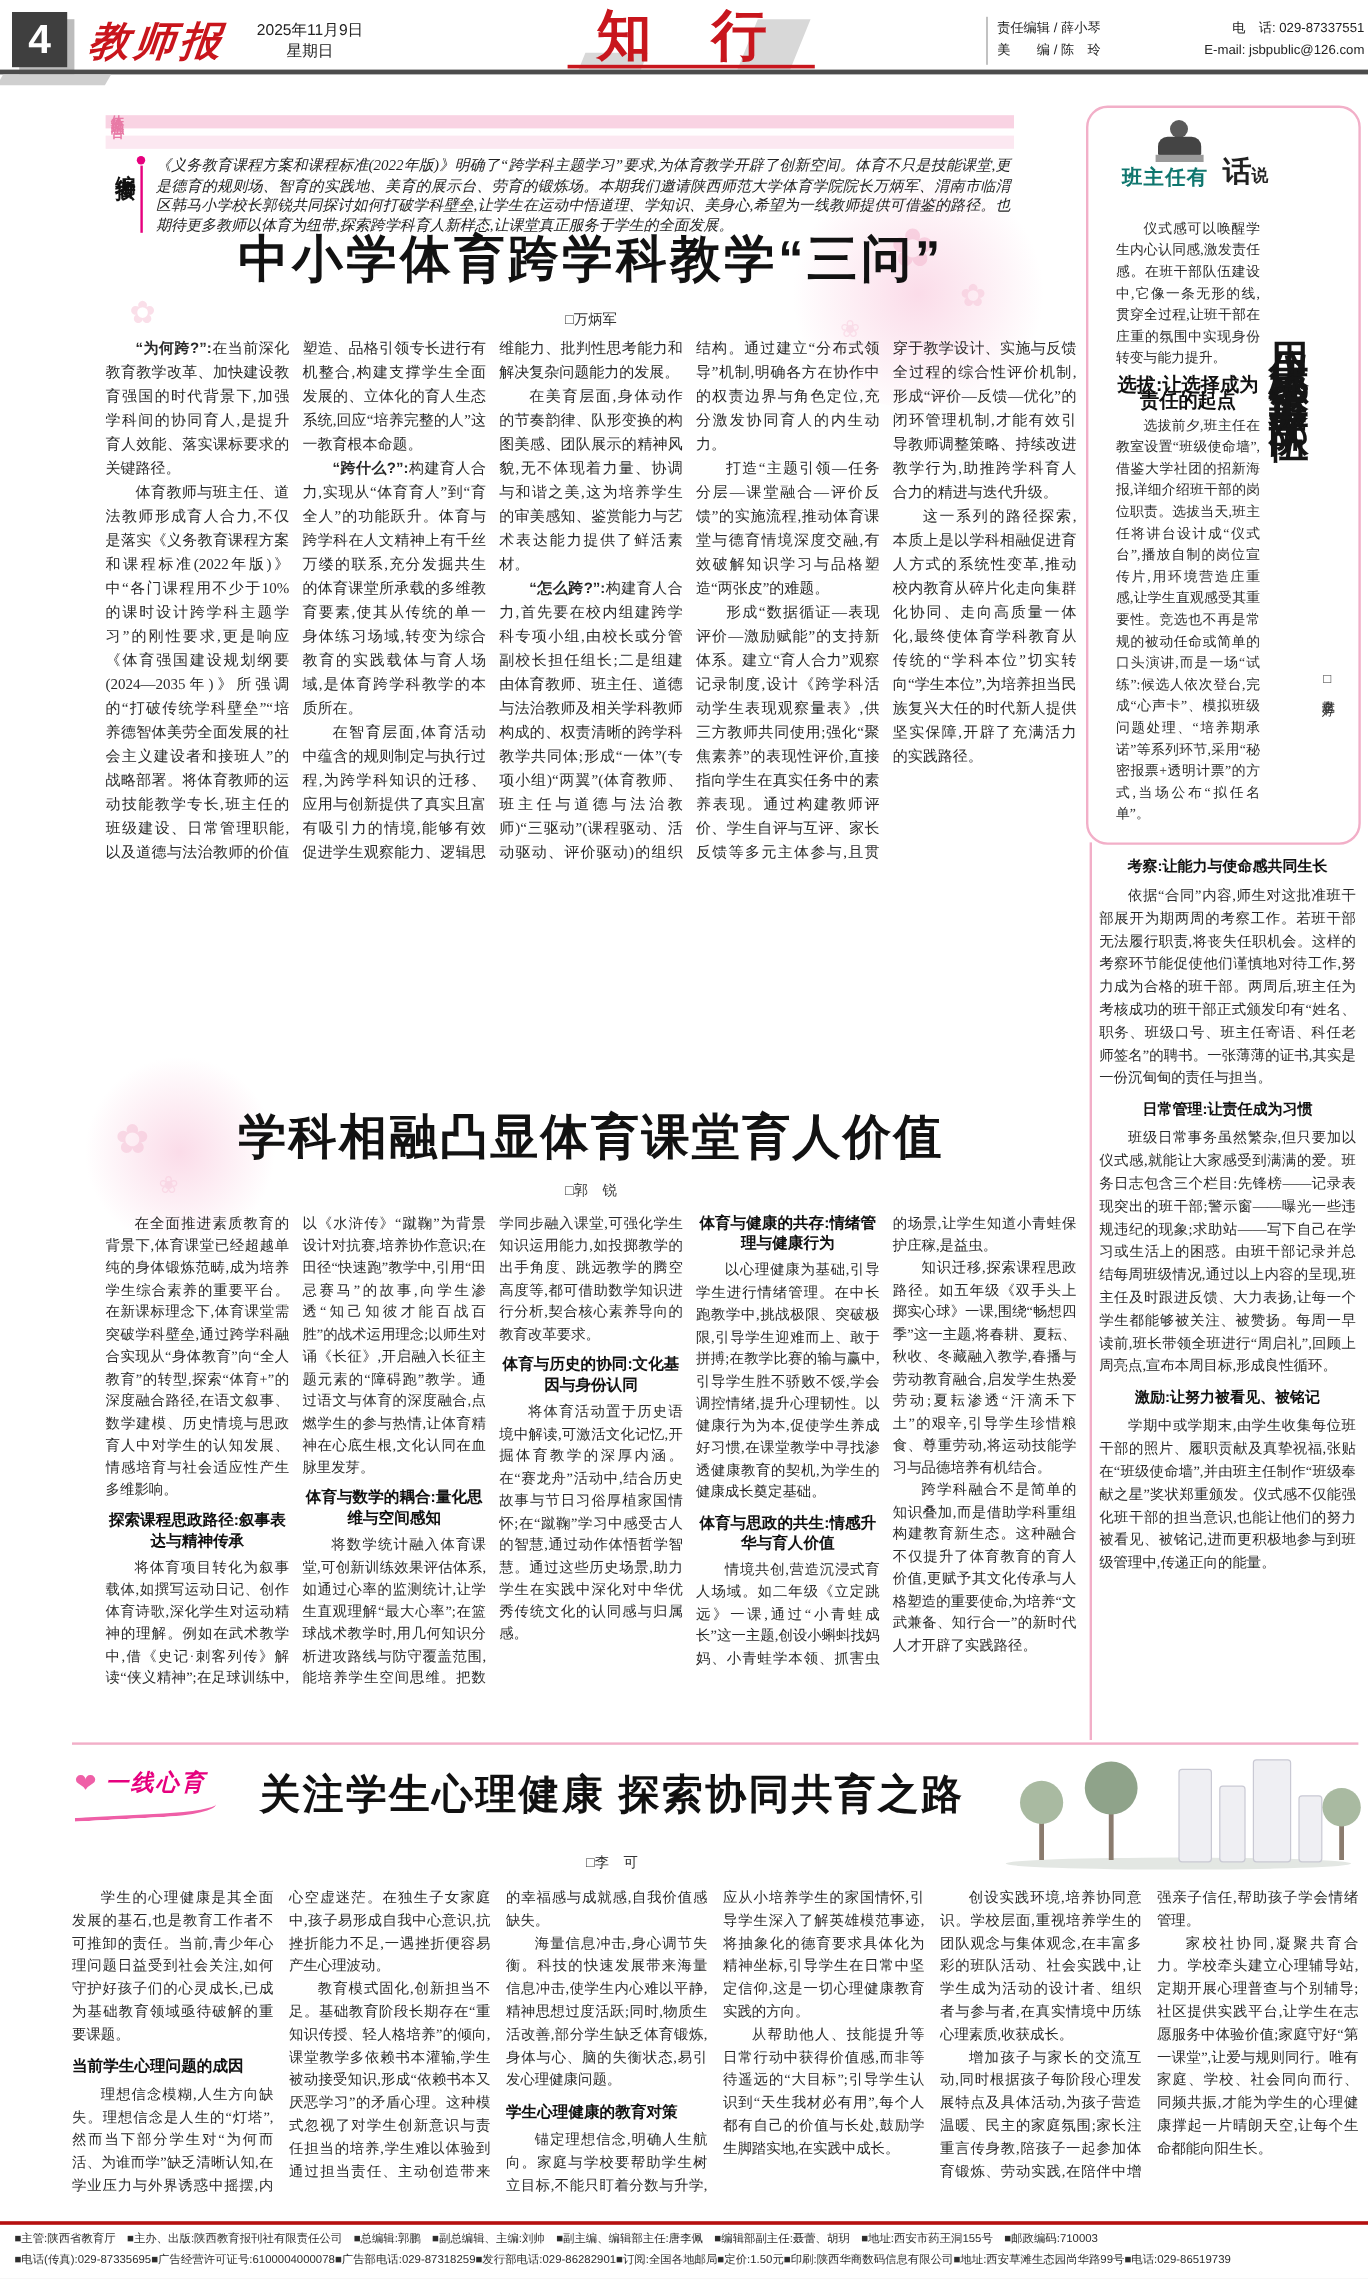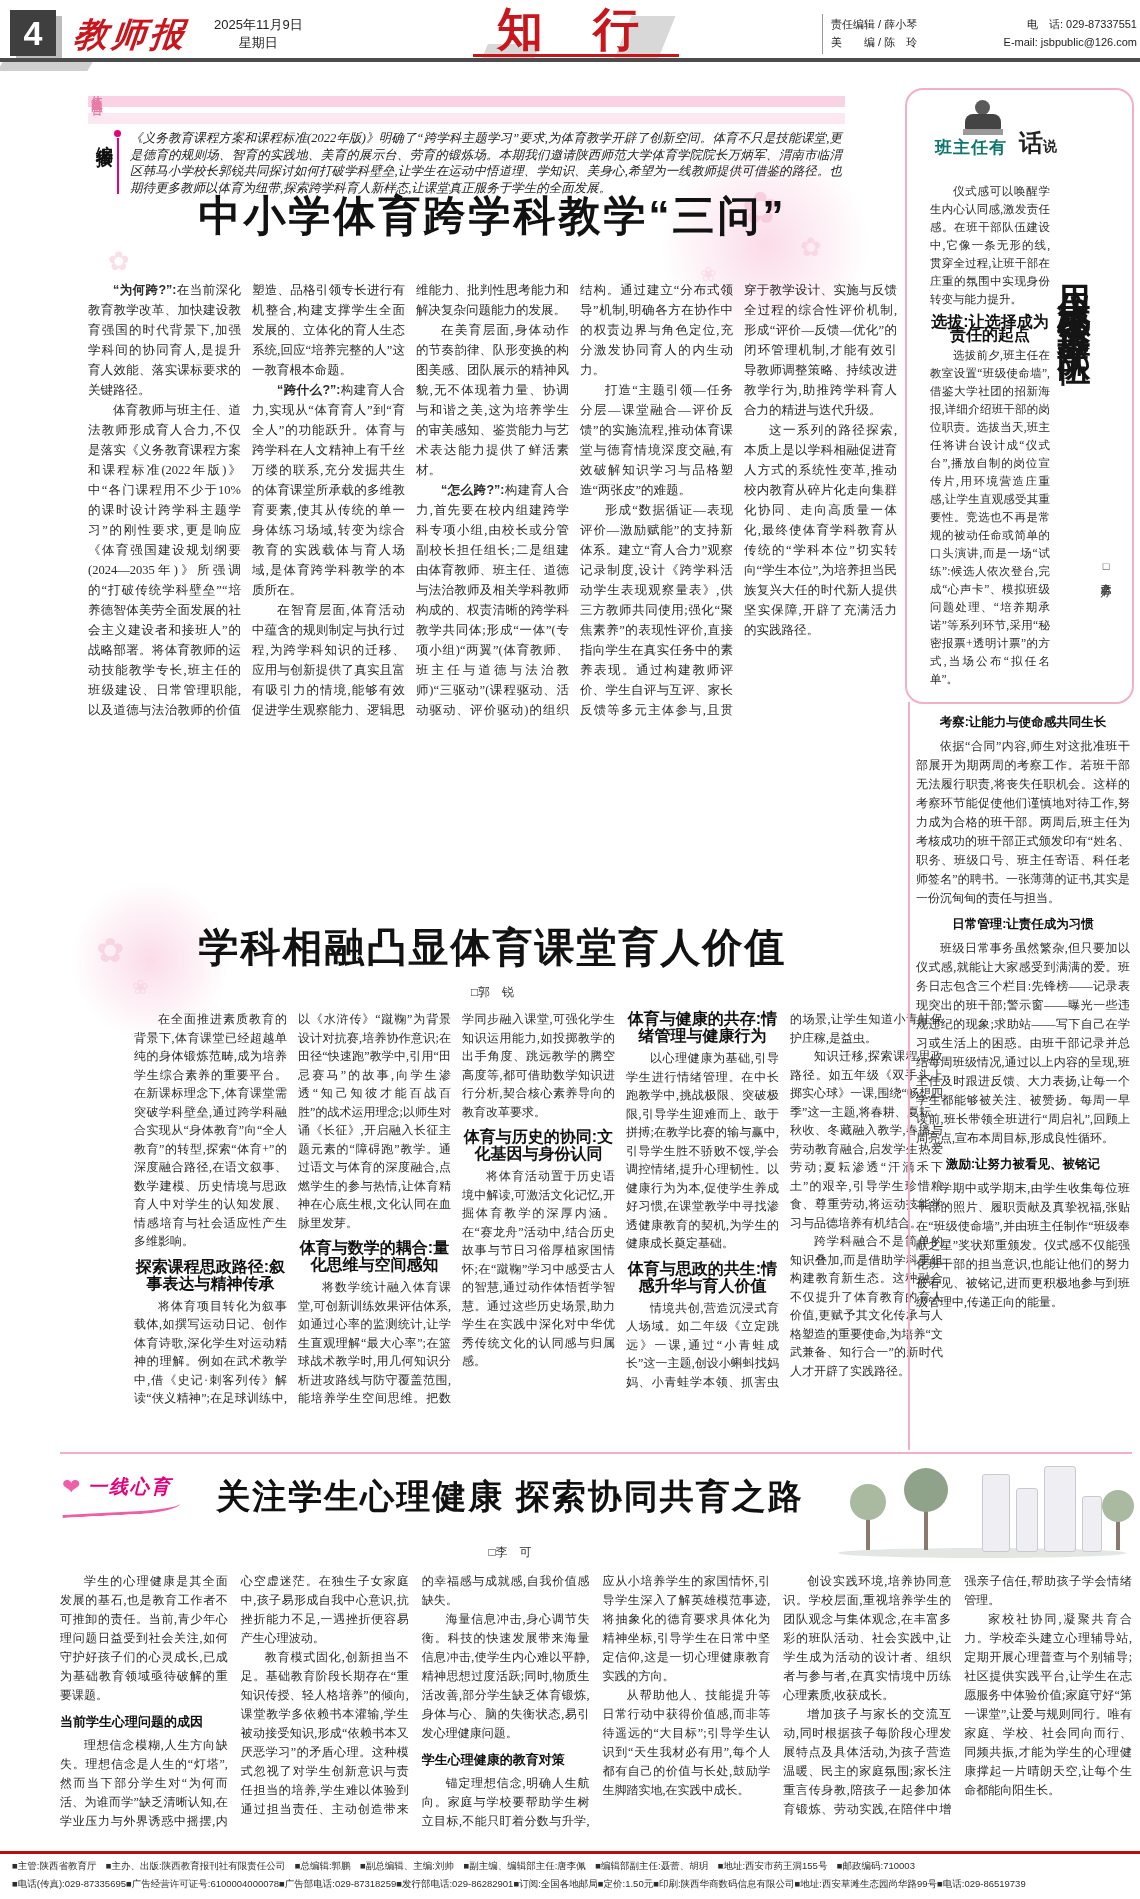--- a/index.html
+++ b/index.html
@@ -47,22 +47,22 @@
   .byline{position:absolute;left:88px;width:809px;text-align:center;font-size:12px;color:#333;}
   
   .flow{position:absolute;overflow:hidden;text-align:justify;}
   .flow .para{margin:0;text-indent:2em;}
   .flow .subhead{font-family:"Liberation Sans",sans-serif;font-weight:bold;text-align:center;
         margin:7px 0 5px;text-indent:0;color:#111;}
   .a1{left:88px;top:280px;width:809px;height:626px;column-count:5;column-gap:11px;
         font-size:12.5px;line-height:20px;column-fill:balance;}
   .a1 strong{font-family:"Liberation Sans",sans-serif;}
   .a2{left:88px;top:1010px;width:809px;height:436px;column-count:5;column-gap:11px;
-        font-size:12px;line-height:18.5px;column-fill:balance;margin-left:46px;}
-  .a2 .subhead{font-size:16px;line-height:17px;}
+        font-size:12px;line-height:18.5px;column-fill:balance;}
+  .a2 .subhead{font-size:13px;line-height:17px;}
   .a3{left:60px;top:1572px;width:1072px;height:272px;column-count:6;column-gap:13px;
         font-size:12px;line-height:19px;column-fill:balance;}
   .a3 .subhead{text-align:left;font-size:13px;}
   
   .sidebar-box{position:absolute;left:905px;top:88px;width:225px;height:612px;
         border:2px solid #f2afc8;border-radius:18px;}
   .badge{position:absolute;left:935px;top:100px;width:170px;height:74px;}
   .avatar{position:absolute;left:28px;top:0;width:40px;height:36px;}
   .avatar .head{position:absolute;left:12px;top:0;width:15px;height:15px;border-radius:50%;background:#5a5a5a;}
   .avatar .body{position:absolute;left:2px;top:14px;width:36px;height:16px;border-radius:8px 8px 2px 2px;background:#444;}
@@ -143,20 +143,21 @@
   <span class="flower" style="left:132px;top:975px;font-size:20px;opacity:.35;">❀</span>
 
   <div class="ednote">
     <div class="ednote-dot"></div>
     <div class="ednote-line"></div>
     <div class="ednote-label">编者按</div>
     <div class="ednote-body">《义务教育课程方案和课程标准(2022年版)》明确了“跨学科主题学习”要求,为体育教学开辟了创新空间。体育不只是技能课堂,更是德育的规则场、智育的实践地、美育的展示台、劳育的锻炼场。本期我们邀请陕西师范大学体育学院院长万炳军、渭南市临渭区韩马小学校长郭锐共同探讨如何打破学科壁垒,让学生在运动中悟道理、学知识、美身心,希望为一线教师提供可借鉴的路径。也期待更多教师以体育为纽带,探索跨学科育人新样态,让课堂真正服务于学生的全面发展。</div>
   </div>
 
   <div class="headline h1">中小学体育跨学科教学“三问”</div>
+  <div class="byline" style="top:258px;">□万炳军</div>
   <div class="flow a1">
       <p class="para"><strong>“为何跨?”:</strong>在当前深化教育教学改革、加快建设教育强国的时代背景下,加强学科间的协同育人,是提升育人效能、落实课标要求的关键路径。</p>
       <p class="para">体育教师与班主任、道法教师形成育人合力,不仅是落实《义务教育课程方案和课程标准(2022年版)》中“各门课程用不少于10%的课时设计跨学科主题学习”的刚性要求,更是响应《体育强国建设规划纲要(2024—2035年)》所强调的“打破传统学科壁垒”“培养德智体美劳全面发展的社会主义建设者和接班人”的战略部署。将体育教师的运动技能教学专长,班主任的班级建设、日常管理职能,以及道德与法治教师的价值塑造、品格引领专长进行有机整合,构建支撑学生全面发展的、立体化的育人生态系统,回应“培养完整的人”这一教育根本命题。</p>
       <p class="para"><strong>“跨什么?”:</strong>构建育人合力,实现从“体育育人”到“育全人”的功能跃升。体育与跨学科在人文精神上有千丝万缕的联系,充分发掘共生的体育课堂所承载的多维教育要素,使其从传统的单一身体练习场域,转变为综合教育的实践载体与育人场域,是体育跨学科教学的本质所在。</p>
       <p class="para">在智育层面,体育活动中蕴含的规则制定与执行过程,为跨学科知识的迁移、应用与创新提供了真实且富有吸引力的情境,能够有效促进学生观察能力、逻辑思维能力、批判性思考能力和解决复杂问题能力的发展。</p>
       <p class="para">在美育层面,身体动作的节奏韵律、队形变换的构图美感、团队展示的精神风貌,无不体现着力量、协调与和谐之美,这为培养学生的审美感知、鉴赏能力与艺术表达能力提供了鲜活素材。</p>
       <p class="para"><strong>“怎么跨?”:</strong>构建育人合力,首先要在校内组建跨学科专项小组,由校长或分管副校长担任组长;二是组建由体育教师、班主任、道德与法治教师及相关学科教师构成的、权责清晰的跨学科教学共同体;形成“一体”(专项小组)“两翼”(体育教师、班主任与道德与法治教师)“三驱动”(课程驱动、活动驱动、评价驱动)的组织结构。通过建立“分布式领导”机制,明确各方在协作中的权责边界与角色定位,充分激发协同育人的内生动力。</p>
       <p class="para">打造“主题引领—任务分层—课堂融合—评价反馈”的实施流程,推动体育课堂与德育情境深度交融,有效破解知识学习与品格塑造“两张皮”的难题。</p>
       <p class="para">形成“数据循证—表现评价—激励赋能”的支持新体系。建立“育人合力”观察记录制度,设计《跨学科活动学生表现观察量表》,供三方教师共同使用;强化“聚焦素养”的表现性评价,直接指向学生在真实任务中的素养表现。通过构建教师评价、学生自评与互评、家长反馈等多元主体参与,且贯穿于教学设计、实施与反馈全过程的综合性评价机制,形成“评价—反馈—优化”的闭环管理机制,才能有效引导教师调整策略、持续改进教学行为,助推跨学科育人合力的精进与迭代升级。</p>
       <p class="para">这一系列的路径探索,本质上是以学科相融促进育人方式的系统性变革,推动校内教育从碎片化走向集群化协同、走向高质量一体化,最终使体育学科教育从传统的“学科本位”切实转向“学生本位”,为培养担当民族复兴大任的时代新人提供坚实保障,开辟了充满活力的实践路径。</p>

